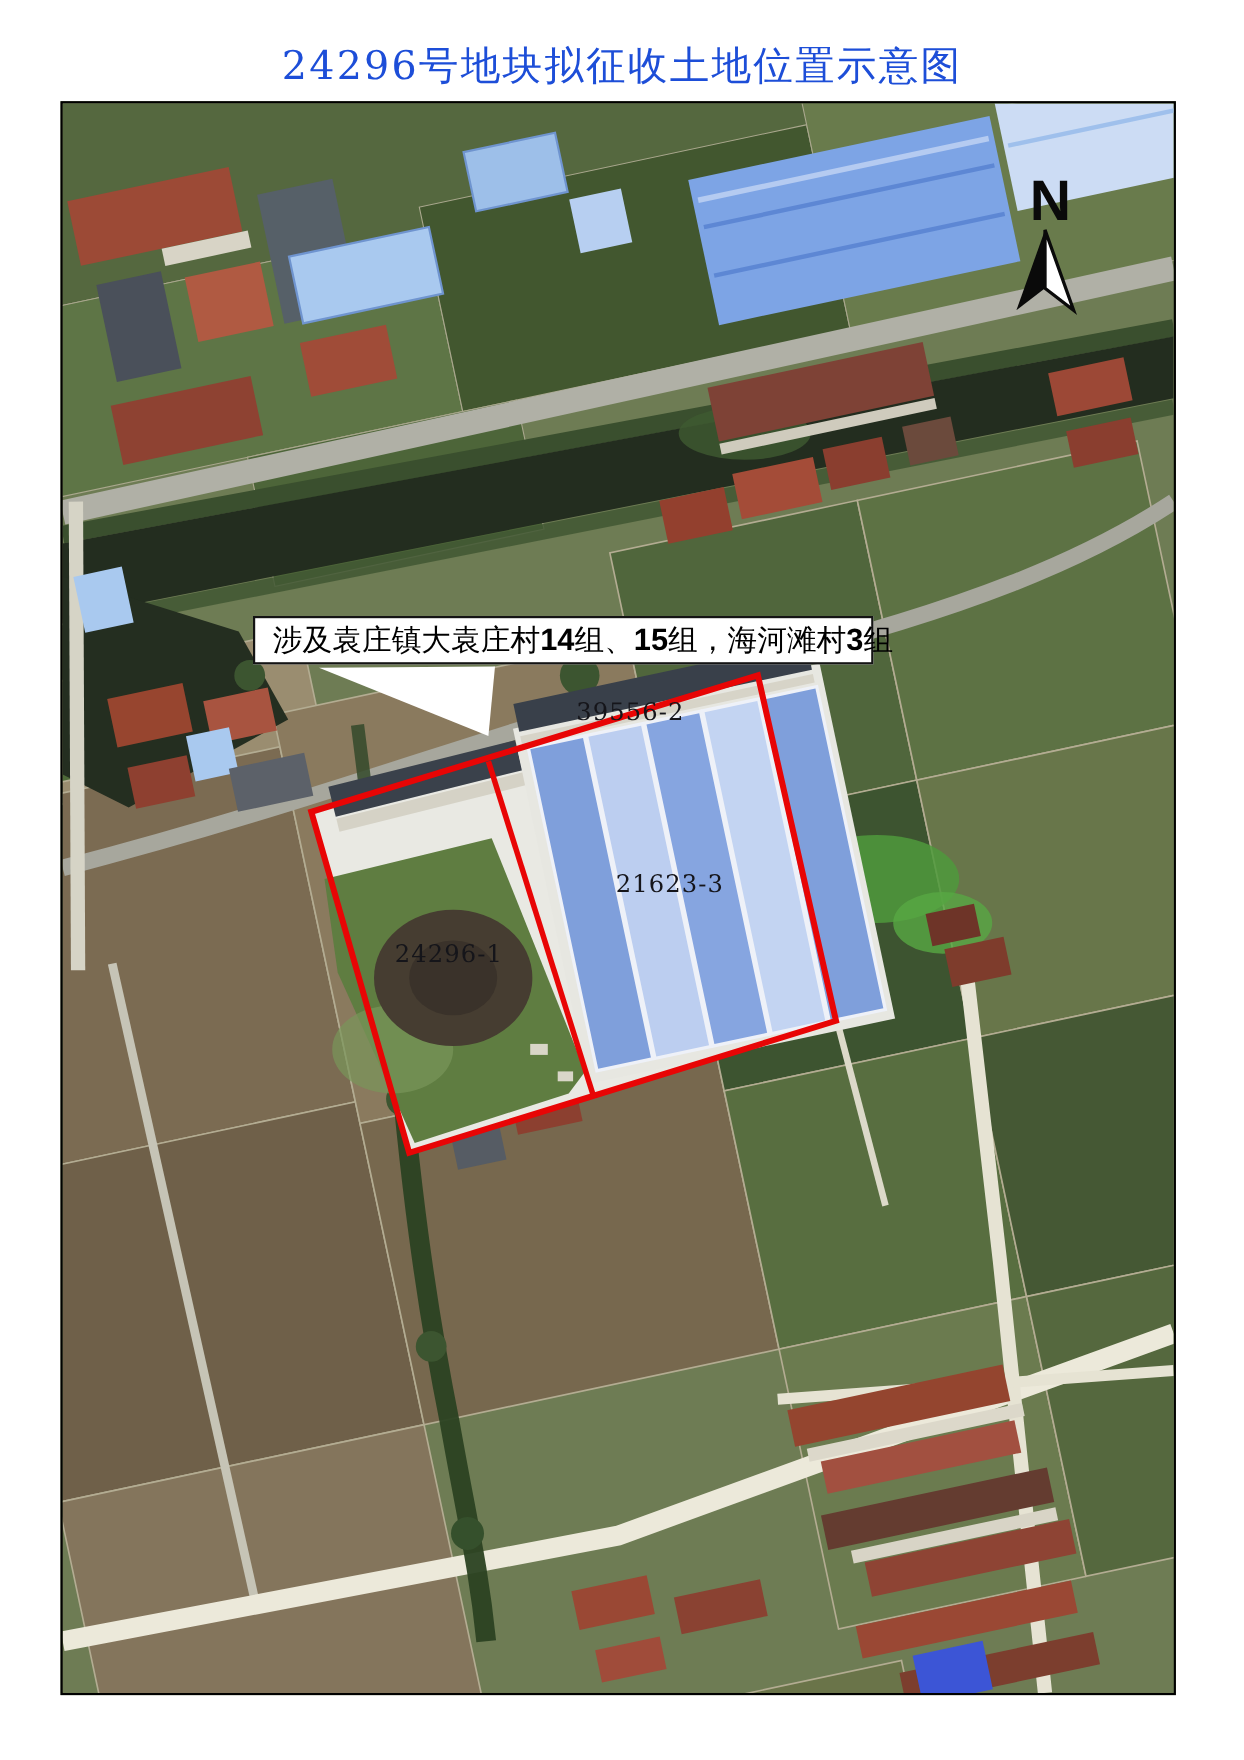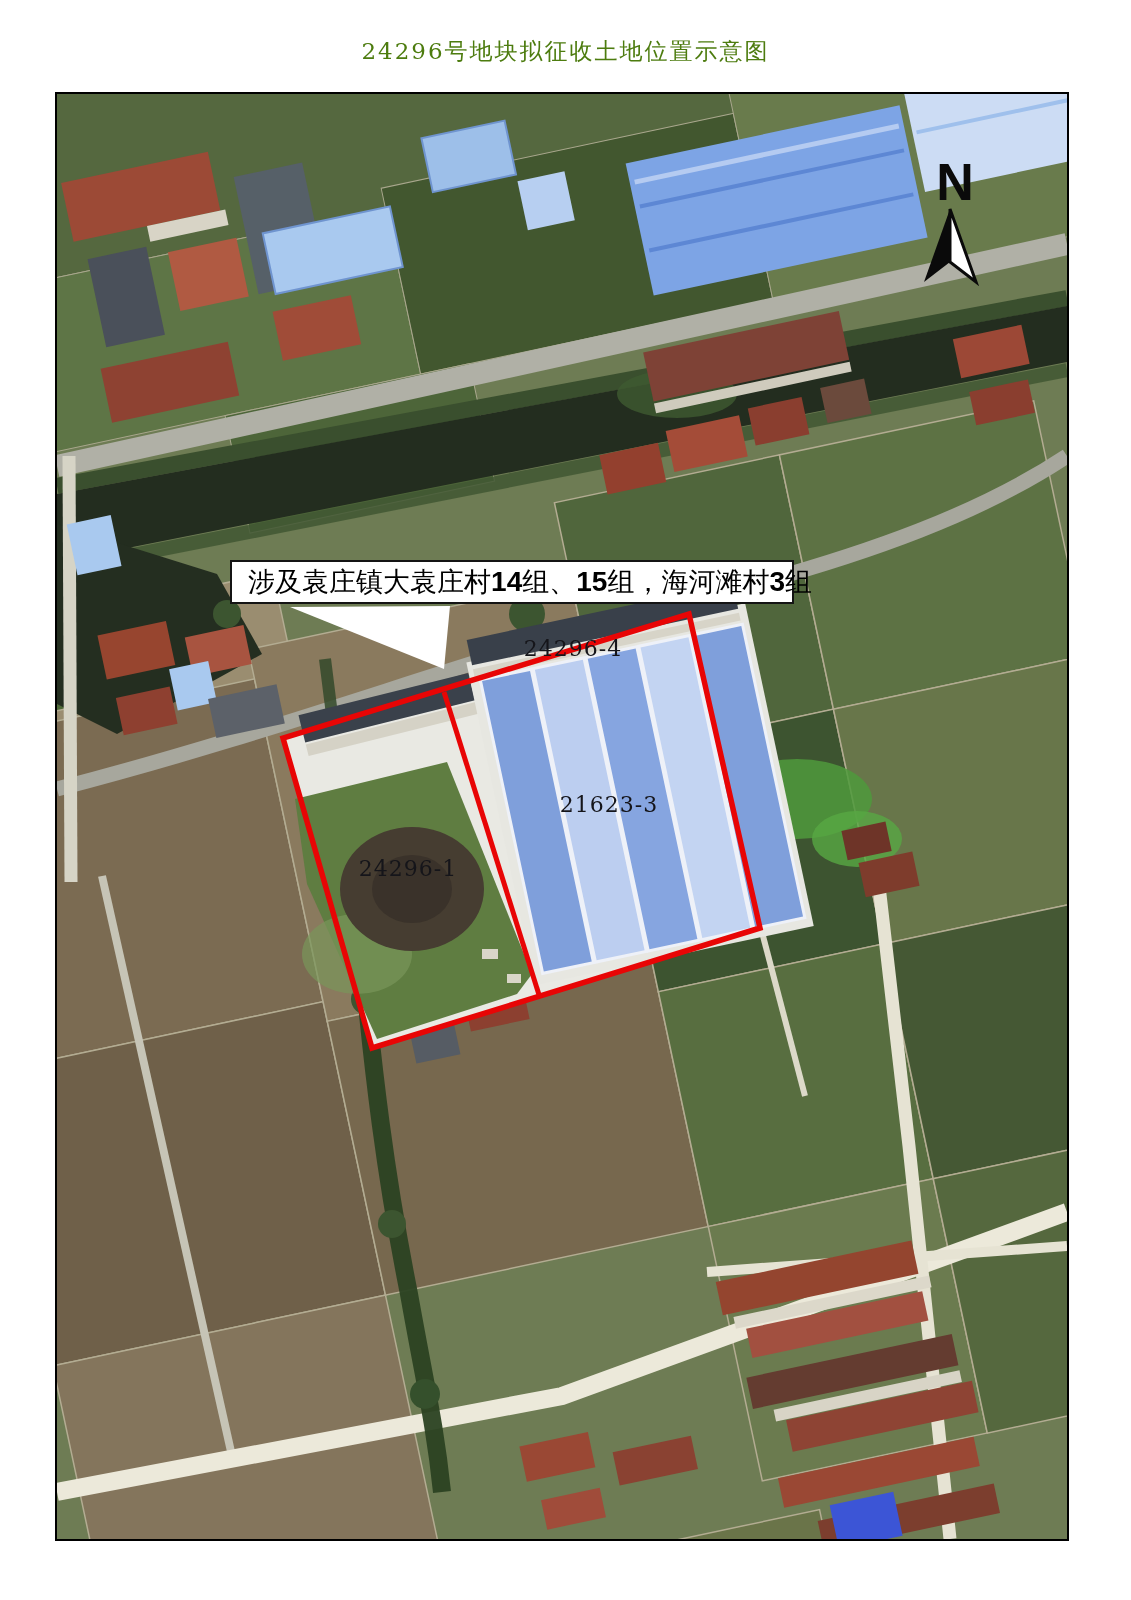--- a/index.html
+++ b/index.html
@@ -2,21 +2,21 @@
 <html><head>
 <meta charset="utf-8">
 <style>
   html,body{margin:0;padding:0;}
   body{
     width:1131px;height:1600px;background:#ffffff;position:relative;
     font-family:"DejaVu Serif","Liberation Serif",serif;
   }
   .page-title{
     position:absolute;left:0;top:36px;width:100%;text-align:center;
-    font-size:23px;color:#4d7c0f;letter-spacing:2px;font-weight:500;
+    font-size:36px;color:#1d4ed8;letter-spacing:2px;font-weight:500;
   }
   .map-frame{
     position:absolute;left:55px;top:92px;width:1010px;height:1445px;
     border:2px solid #000;overflow:hidden;background:#6e7c54;
   }
   .backdrop{position:absolute;left:0;top:0;width:1010px;height:1445px;}
   .callout{
     position:absolute;left:173px;top:466px;width:564px;height:44px;
     box-sizing:border-box;background:#ffffff;border:2px solid #141414;
     display:flex;align-items:center;justify-content:center;
@@ -213,17 +213,17 @@
       <text x="898" y="106" text-anchor="middle" font-family="Liberation Sans, sans-serif" font-size="52" font-weight="700" fill="#0a0a0a">N</text>
       <polygon points="893,115 867,188 893,168" fill="#0a0a0a"></polygon>
       <polygon points="893,115 919,188 893,168" fill="#ffffff" stroke="#0a0a0a" stroke-width="3"></polygon>
     </g>
   </svg>
 
   <div class="callout">
     <span><span class="seg-cjk">涉及袁庄镇大袁庄村</span><span class="seg-num">14</span><span class="seg-cjk">组、</span><span class="seg-num">15</span><span class="seg-cjk">组，海河滩村</span><span class="seg-num">3</span><span class="seg-cjk">组</span></span>
   </div>
 
-  <div class="plot-label" style="left:516px;top:554px;">24296-4</div>
+  <div class="plot-label" style="left:516px;top:554px;">39556-2</div>
   <div class="plot-label" style="left:552px;top:710px;">21623-3</div>
   <div class="plot-label" style="left:351px;top:774px;text-align:center;">24296-1</div>
 
 </div>
 
 </body></html>

